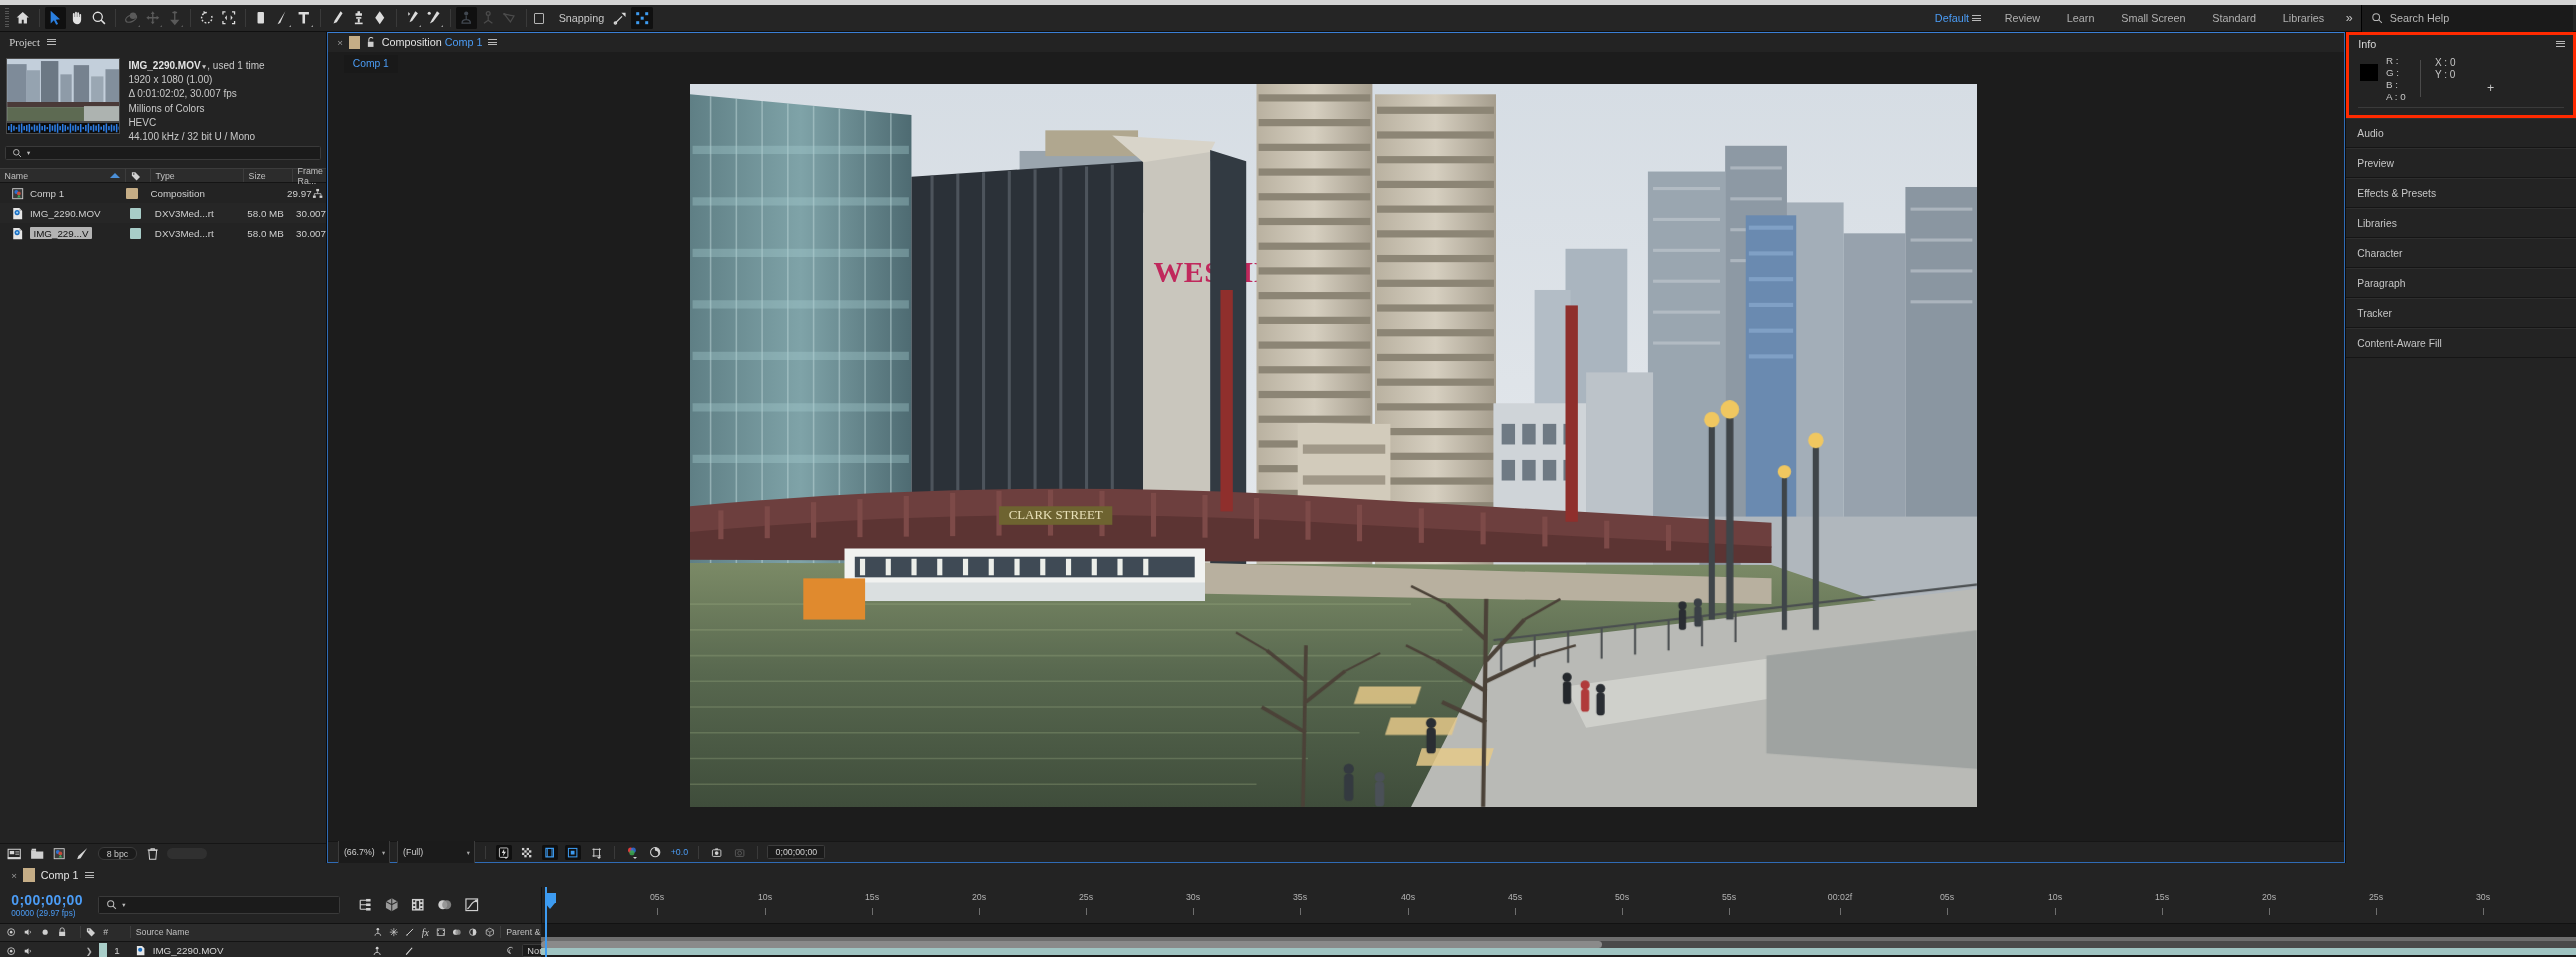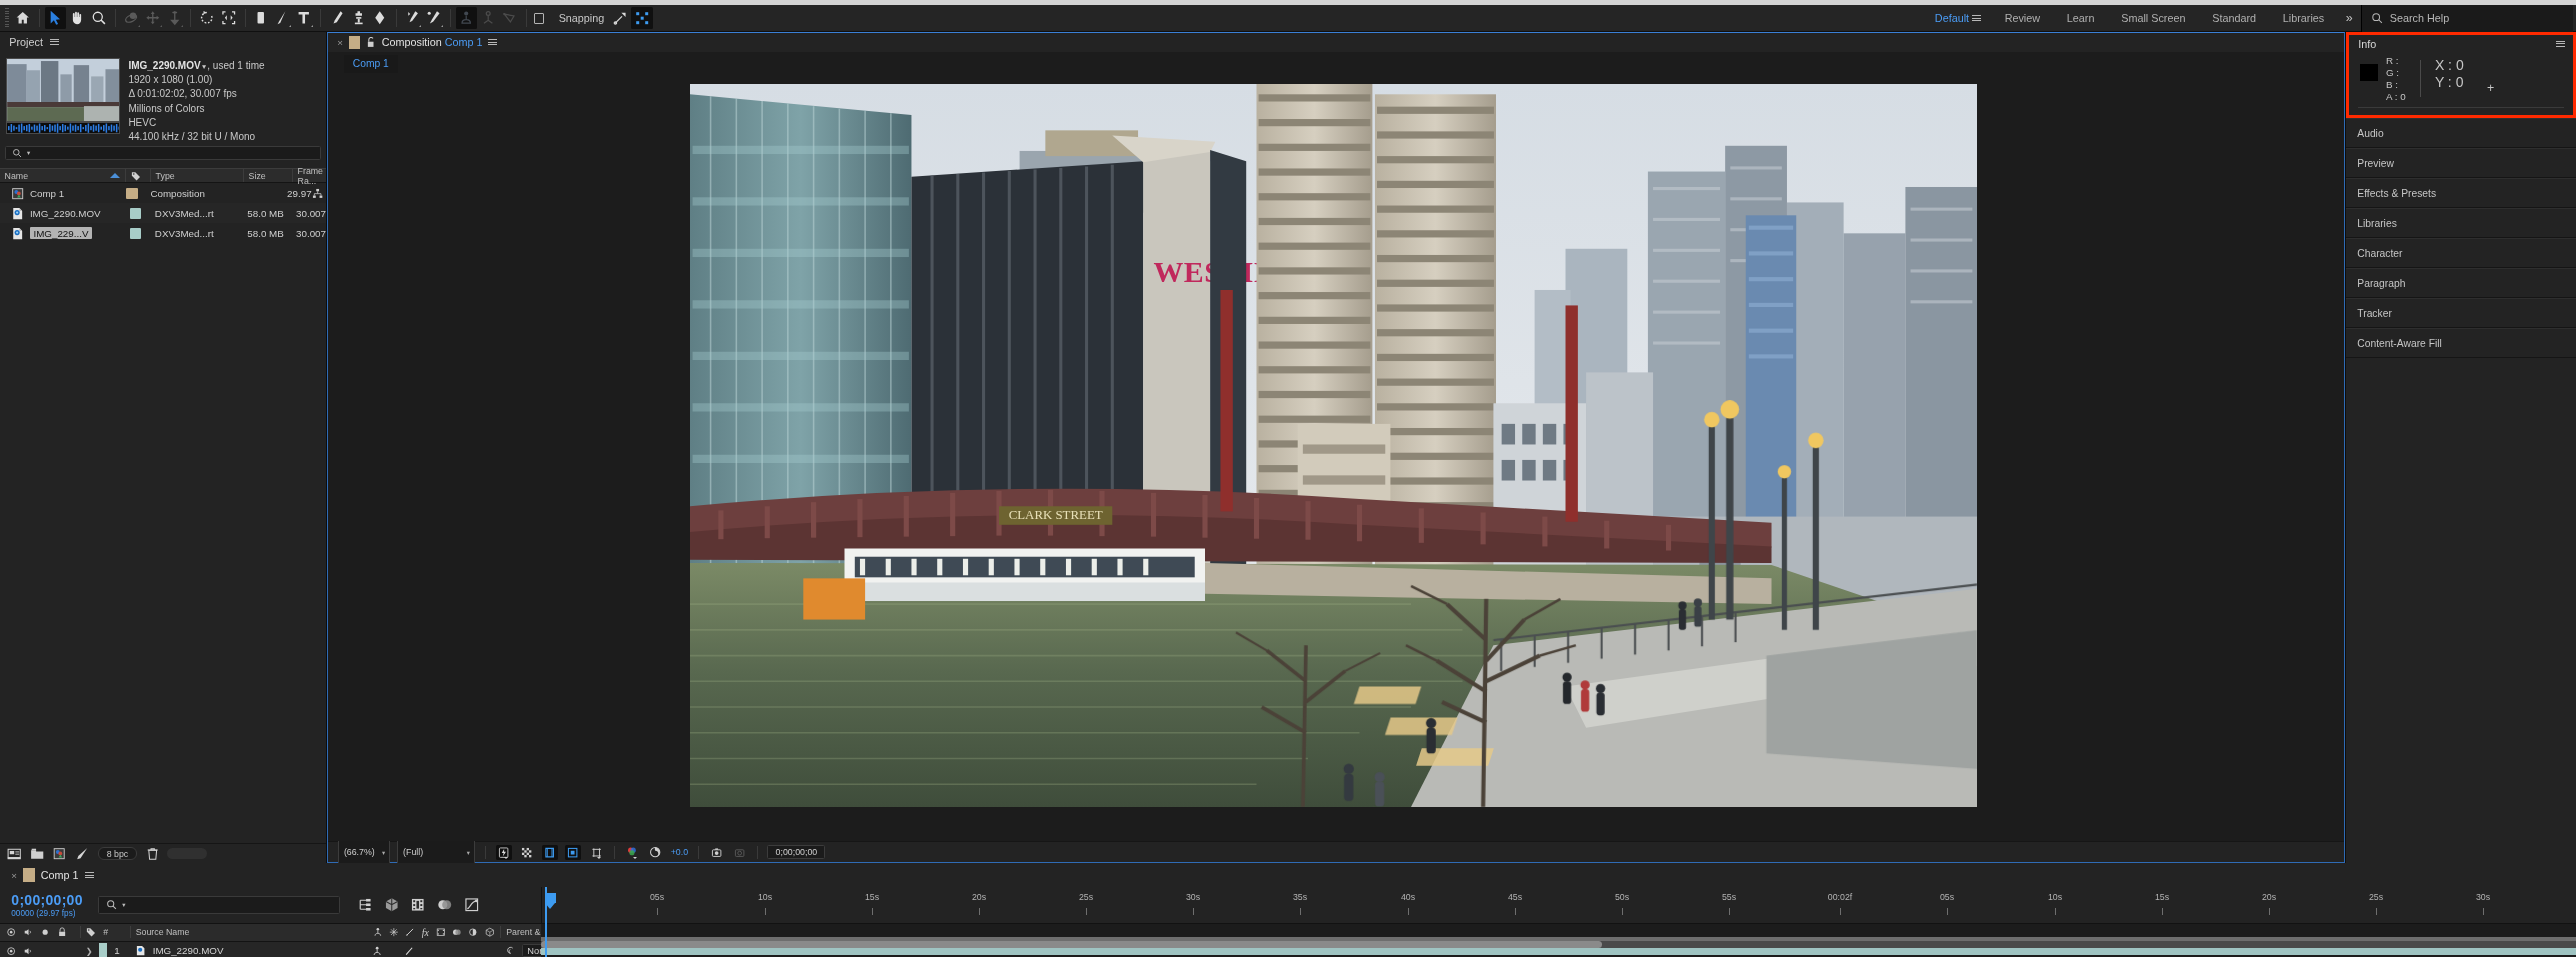--- a/index.html
+++ b/index.html
@@ -69,21 +69,21 @@
 
   
   .project-panel {
     width:327px; background:#232323; border-right:1px solid #0d0d0d;
     display:flex; flex-direction:column; position:relative;
   }
   .panel-tabbar {
     height:19.6px; display:flex; align-items:center; gap:7.2px; padding-left:9.3px;
     background:#232323;
   }
-  .panel-tab-title { font-size:10.8px; color:#d0d0d0; }
+  .panel-tab-title { font-size:10.8px; color:#d0d0d0;font-family:Liberation Serif, serif; }
   .hamburger { display:flex; flex-direction:column; gap:1.5px; cursor:pointer; }
   .hamburger i { display:block; width:8.8px; height:1px; background:#b8b8b8; }
 
   .proj-info { display:flex; gap:8.2px; padding:6.2px 5.2px 5.2px 6.2px; height:90px; }
   .proj-thumb-wrap { width:114px; }
   .proj-thumb {
     width:114px; height:64px; border:0.5px solid #4a4a4a; overflow:hidden; position:relative;
     background:linear-gradient(#b9c6d4,#8e9aa6);
   }
   .proj-wave {
@@ -167,21 +167,21 @@
   
   .right-dock { width:231px; background:#232323; display:flex; flex-direction:column; border-left:1px solid #0d0d0d;}
   .info-wrap { border:3.6px solid #ff2a00; }
   .info-panel { background:#232323; height:80px; position:relative; }
   .info-head { height:17.5px; display:flex; align-items:center; justify-content:space-between; padding:0 8.2px 0 9.3px; }
   .info-head .t { font-size:10.8px;color:#d8d8d8; }
   .info-body { display:flex; padding:2.1px 0 0 11.3px; position:relative; height:52px; }
   .color-sw { width:17.5px;height:17.5px;background:#000; margin-top:9.3px; }
   .rgba { margin-left:8.2px; font-size:9.8px; line-height:1.24; color:#c6c6c6; }
   .info-div { width:0.5px; background:#4a4a4a; margin:5.2px 0 8.2px 14.4px; height:37px; }
-  .xy { margin-left:14.4px; font-size:14px; line-height:1.26; color:#c6c6c6; padding-top:2.1px;}
+  .xy { margin-left:14.4px; font-size:10px; line-height:1.26; color:#c6c6c6; padding-top:2.1px;}
   .info-plus { position:absolute; left:138px; top:28px; font-size:12.4px; color:#c6c6c6; }
   .info-rule { position:absolute; left:9.3px; right:9.3px; bottom:7.2px; height:0.5px; background:#3a3a3a; }
 
   .dock-item {
     height:30px; display:flex; align-items:center; padding-left:11.3px;
     font-size:10.3px; color:#c6c6c6; border-bottom:0.5px solid #151515;
     border-top:0.5px solid #2e2e2e; cursor:pointer;
   }
 
   

